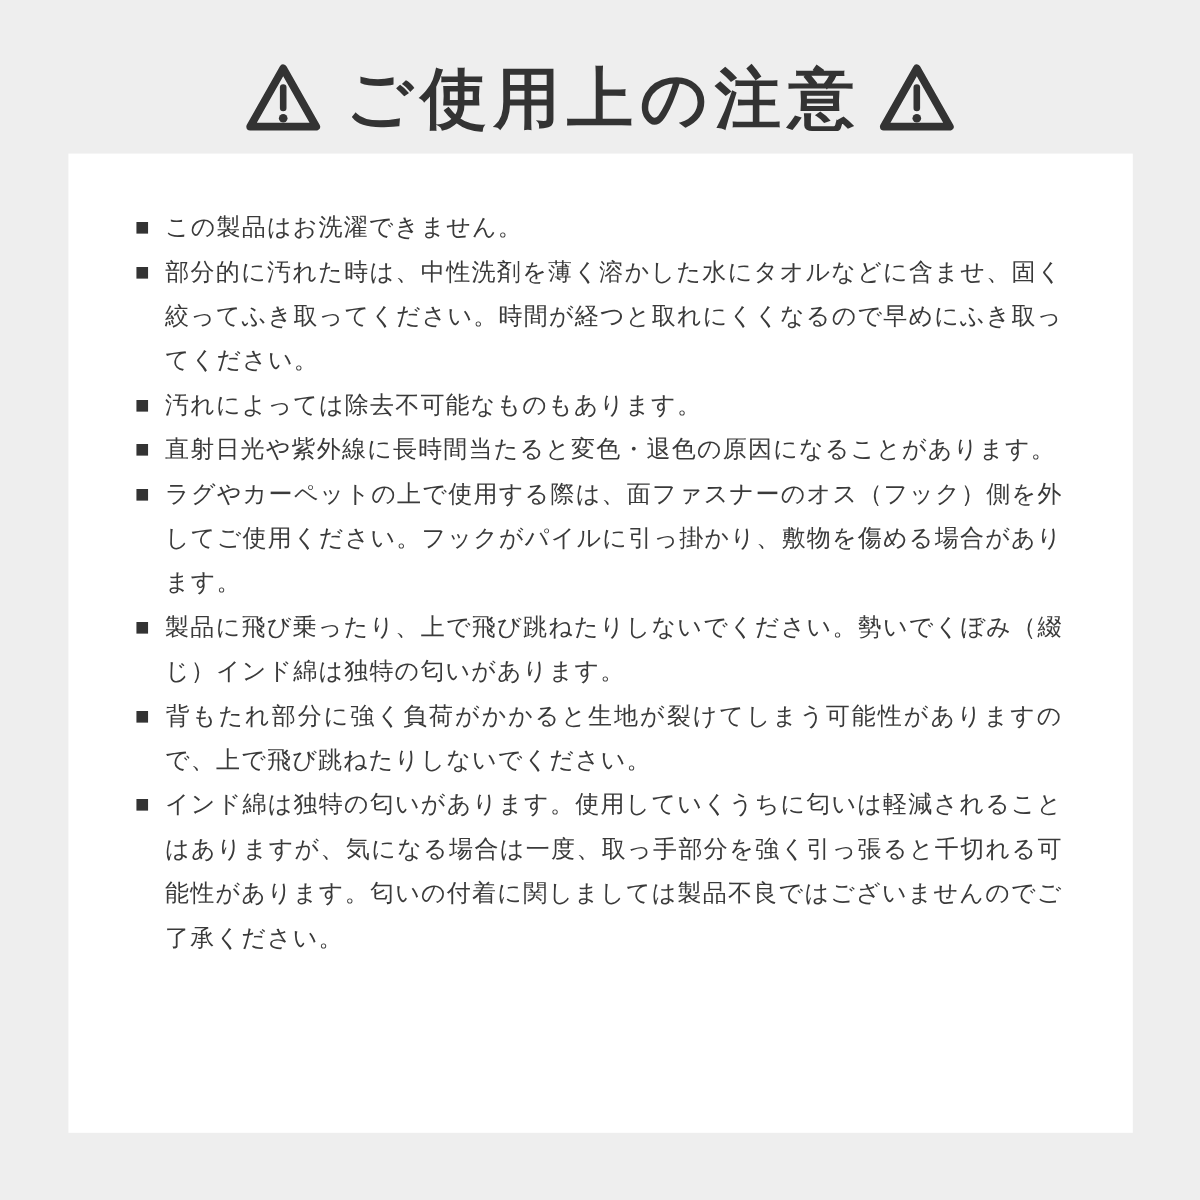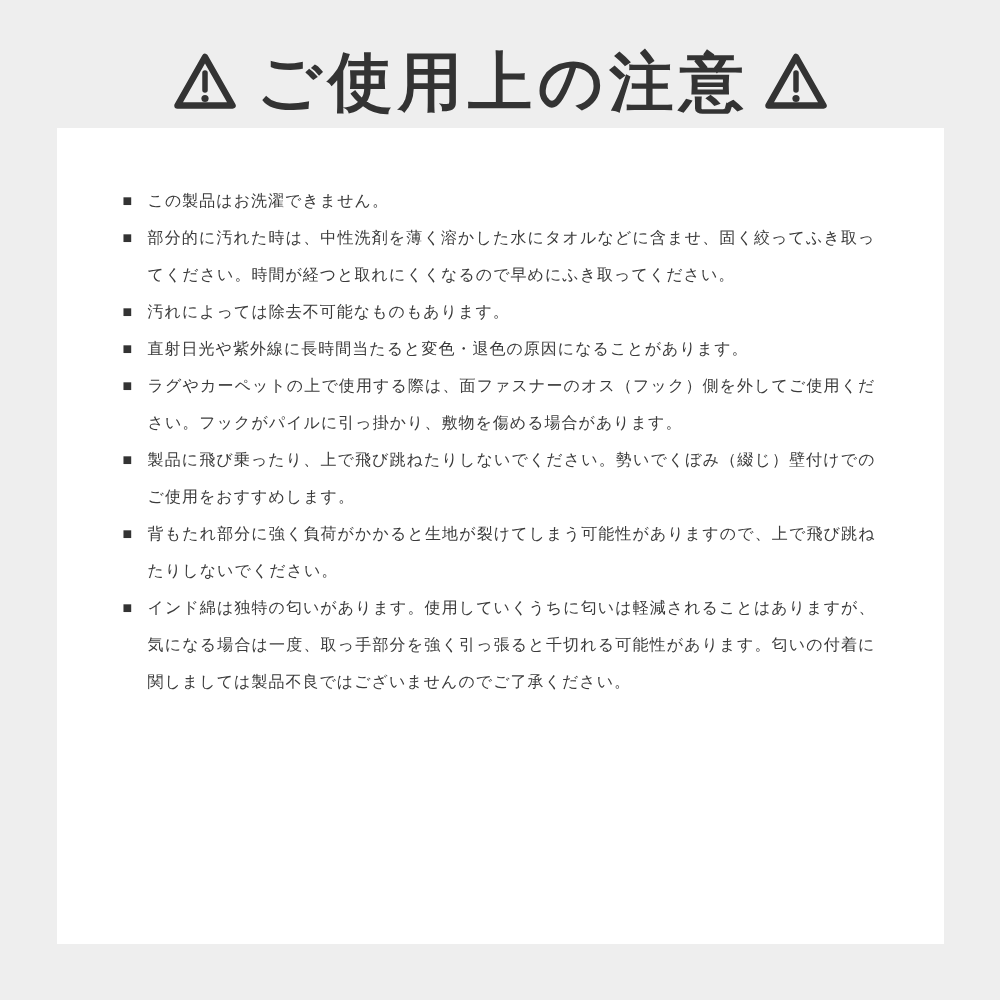--- a/index.html
+++ b/index.html
@@ -20,21 +20,21 @@
   .header {
     display: flex;
     justify-content: center;
     align-items: center;
     gap: 20px;
     padding-top: 50px;
     height: 64px;
   }
   .title {
     margin: 0;
-    font-size: 64px;
+    font-size: 55px;
     font-weight: 700;
     letter-spacing: 6px;
     margin-right: -6px;
     color: #333333;
     line-height: 1;
     white-space: nowrap;
   }
   .warn-icon {
     flex: 0 0 auto;
     width: 64px;
@@ -43,23 +43,23 @@
   .panel {
     width: 887px;
     min-height: 816px;
     margin: 14px auto 0 auto;
     background: #ffffff;
     box-sizing: border-box;
     padding: 38px 52px 34px 50px;
   }
   .notice-list {
     list-style: none;
-    margin: 16px;
+    margin: 6px;
     padding: 0;
-    font-size: 16px;
+    font-size: 20px;
     line-height: 37px;
     letter-spacing: 1px;
     color: #3a3a3a;
   }
   .notice-item {
     margin: 0;
     padding-left: 25px;
     text-indent: -25px;
     text-align: justify;
   }
@@ -91,19 +91,19 @@
     </svg>
   </div>
 
   <div class="panel">
     <ul class="notice-list">
       <li class="notice-item"><span class="bullet">■</span><span>この製品はお洗濯できません。</span></li>
       <li class="notice-item"><span class="bullet">■</span><span>部分的に汚れた時は、中性洗剤を薄く溶かした水にタオルなどに含ませ、固く絞ってふき取ってください。時間が経つと取れにくくなるので早めにふき取ってください。</span></li>
       <li class="notice-item"><span class="bullet">■</span><span>汚れによっては除去不可能なものもあります。</span></li>
       <li class="notice-item"><span class="bullet">■</span><span>直射日光や紫外線に長時間当たると変色・退色の原因になることがあります。</span></li>
       <li class="notice-item"><span class="bullet">■</span><span>ラグやカーペットの上で使用する際は、面ファスナーのオス（フック）側を外してご使用ください。フックがパイルに引っ掛かり、敷物を傷める場合があります。</span></li>
-      <li class="notice-item"><span class="bullet">■</span><span>製品に飛び乗ったり、上で飛び跳ねたりしないでください。勢いでくぼみ（綴じ）壁付けでのご使用をおすすめします。</span></li>
+      <li class="notice-item"><span class="bullet">■</span><span>製品に飛び乗ったり、上で飛び跳ねたりしないでください。勢いでくぼみ（綴じ）インド綿は独特の匂いがあります。</span></li>
       <li class="notice-item"><span class="bullet">■</span><span>背もたれ部分に強く負荷がかかると生地が裂けてしまう可能性がありますので、上で飛び跳ねたりしないでください。</span></li>
       <li class="notice-item"><span class="bullet">■</span><span>インド綿は独特の匂いがあります。使用していくうちに匂いは軽減されることはありますが、気になる場合は一度、取っ手部分を強く引っ張ると千切れる可能性があります。匂いの付着に関しましては製品不良ではございませんのでご了承ください。</span></li>
     </ul>
   </div>
 
 </div>
 
 </body></html>

